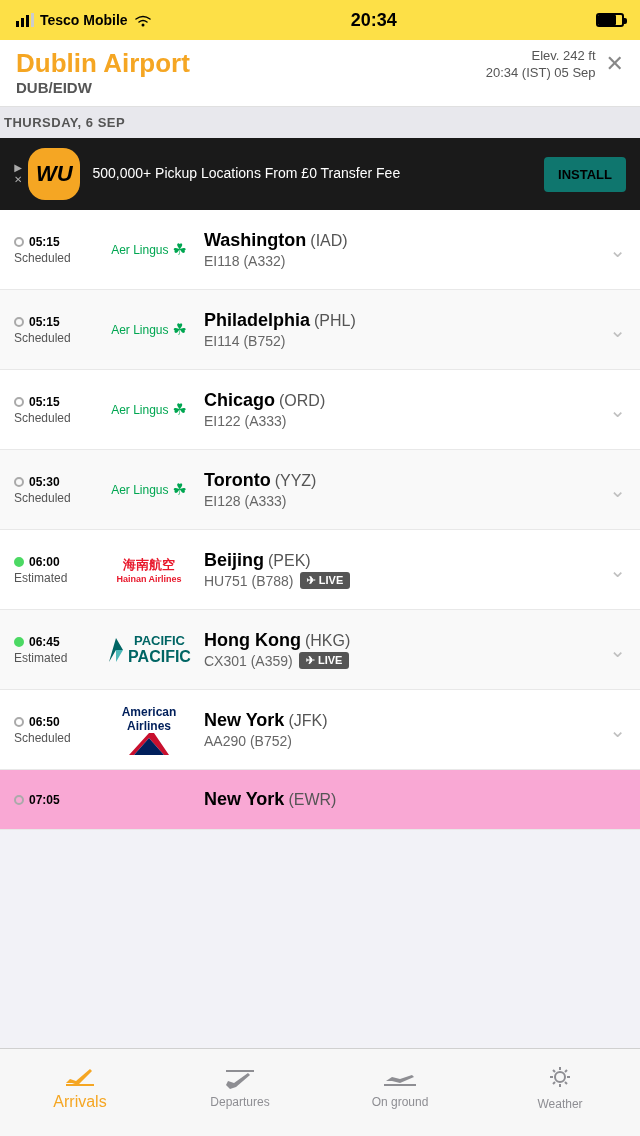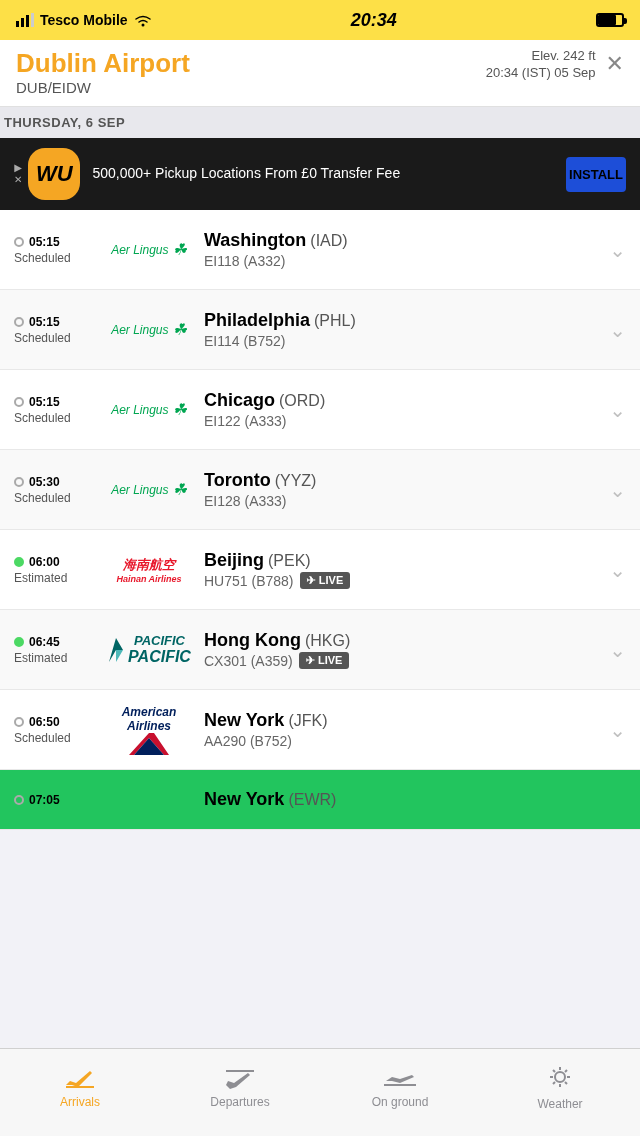--- a/index.html
+++ b/index.html
@@ -9,38 +9,38 @@
     
     .status-bar {
       background: #fde047;
       display: flex;
       align-items: center;
       justify-content: space-between;
       padding: 8px 16px;
       height: 40px;
     }
     .status-left { display: flex; align-items: center; gap: 6px; font-size: 14px; font-weight: 600; }
-    .status-time { font-size: 18px; font-weight: 700; font-style: italic; }
+    .status-time { font-size: 18px; font-weight: 700; }
     .status-right { display: flex; align-items: center; }
     .battery-icon { width: 28px; height: 14px; border: 2px solid #000; border-radius: 3px; position: relative; display: inline-block; }
     .battery-icon::after { content: ''; position: absolute; right: -5px; top: 3px; width: 3px; height: 6px; background: #000; border-radius: 0 2px 2px 0; }
     .battery-fill { background: #000; height: 100%; width: 75%; border-radius: 1px; }
 
     
     .header {
       background: #fff;
       padding: 8px 16px 10px;
       display: flex;
       justify-content: space-between;
       align-items: flex-start;
       border-bottom: 1px solid #e0e0e0;
     }
     .header-left {}
     .airport-name { font-size: 26px; font-weight: 700; color: #f5a623; }
-    .airport-code { font-size: 15px; color: #555; font-weight: 400; }
+    .airport-code { font-size: 15px; color: #555; font-weight: 700; }
     .header-right { display: flex; flex-direction: column; align-items: flex-end; gap: 2px; }
     .elev-text { font-size: 13px; color: #555; }
     .time-text { font-size: 13px; color: #555; }
     .close-btn { font-size: 22px; color: #888; margin-left: 10px; cursor: pointer; align-self: center; }
     .header-right-inner { display: flex; align-items: center; }
 
     
     .date-bar {
       background: #e8e8ed;
       padding: 8px 4px;
@@ -67,25 +67,25 @@
       align-items: center;
       justify-content: center;
       font-size: 20px;
       font-weight: 900;
       color: #1a1a1a;
       flex-shrink: 0;
     }
     .ad-wu { font-weight: 900; font-size: 22px; color: #000; font-style: italic; }
     .ad-text { color: #fff; font-size: 14px; flex: 1; line-height: 1.4; }
     .ad-install {
-      background: #1d4ed8;
+      background: #0f766e;
       color: #000;
       font-size: 13px;
       font-weight: 700;
-      padding: 10px 3px;
+      padding: 10px 14px;
       border-radius: 4px;
       flex-shrink: 0;
     }
     .ad-arrows { display: flex; flex-direction: column; align-items: center; margin-right: 2px; }
     .ad-arrow { font-size: 10px; color: #aaa; line-height: 1.2; }
 
     
     .flights-container { background: #f2f2f7; }
     .flight-row {
       background: #fff;
@@ -98,21 +98,21 @@
     }
     .flight-row:nth-child(odd) { background: #fff; }
 
     .flight-time-block { width: 80px; flex-shrink: 0; }
     .flight-time { font-size: 12px; font-weight: 600; color: #000; display: flex; align-items: center; gap: 5px; }
     .dot { width: 10px; height: 10px; border-radius: 50%; border: 2px solid #ccc; flex-shrink: 0; display: inline-block; }
     .dot.green { background: #4cd964; border-color: #4cd964; }
     .dot.gray { background: transparent; border-color: #aaa; }
     .flight-status { font-size: 12px; color: #555; margin-top: 2px; }
 
-    .airline-logo { width: 90px; flex-shrink: 0; display: flex; align-items: center; justify-content: center; font-style: italic; }
+    .airline-logo { width: 90px; flex-shrink: 0; display: flex; align-items: center; justify-content: center; }
 
     
     .aer-lingus { color: #00a651; font-size: 12px; display: flex; align-items: center; gap: 4px; }
     .shamrock { color: #00a651; font-size: 16px; }
 
     .flight-info { flex: 1; }
     .dest-name { font-size: 18px; font-weight: 700; color: #000; }
     .dest-code { font-size: 16px; font-weight: 400; color: #555; }
     .flight-num { font-size: 14px; color: #666; margin-top: 2px; }
     .live-badge {
@@ -424,21 +424,21 @@
           <span class="dest-name">New York</span>
           <span class="dest-code">(JFK)</span>
         </div>
         <div class="flight-num-row">
           <span class="flight-num">AA290 (B752)</span>
         </div>
       </div>
       <span class="chevron">⌄</span>
     </div>
 
-    <div class="flight-row" style="background:#22c55e; min-height:60px; overflow:hidden;">
+    <div class="flight-row" style="background:#f9a8d4; min-height:60px; overflow:hidden;">
       <div class="flight-time-block">
         <div class="flight-time">
           <span class="dot gray"></span>
           <span>07:05</span>
         </div>
       </div>
       <div class="airline-logo"></div>
       <div class="flight-info">
         <div class="flight-dest-row">
           <span class="dest-name">New York</span>
@@ -449,21 +449,21 @@
 
   </div>
 </div>
 
 <div class="tab-bar">
   <div class="tab-item active">
     <svg width="32" height="24" viewBox="0 0 32 24">
       <path d="M2 18 L6 14 L12 16 L26 4 L28 6 L14 20 L8 18 Z" fill="#f5a623"></path>
       <path d="M2 20 L30 20" stroke="#f5a623" stroke-width="2"></path>
     </svg>
-    <span style="color:#f5a623;font-size:12px;">Arrivals</span>
+    <span style="color:#f5a623;font-size:16px;">Arrivals</span>
   </div>
   <div class="tab-item">
     <svg width="32" height="24" viewBox="0 0 32 24">
       <path d="M2 18 L6 22 L12 20 L26 8 L24 6 L10 16 L4 14 Z" fill="#8e8e93"></path>
       <path d="M2 4 L30 4" stroke="#8e8e93" stroke-width="2"></path>
     </svg>
     <span style="color:#8e8e93;font-size:12px;">Departures</span>
   </div>
   <div class="tab-item">
     <svg width="36" height="24" viewBox="0 0 36 24">

